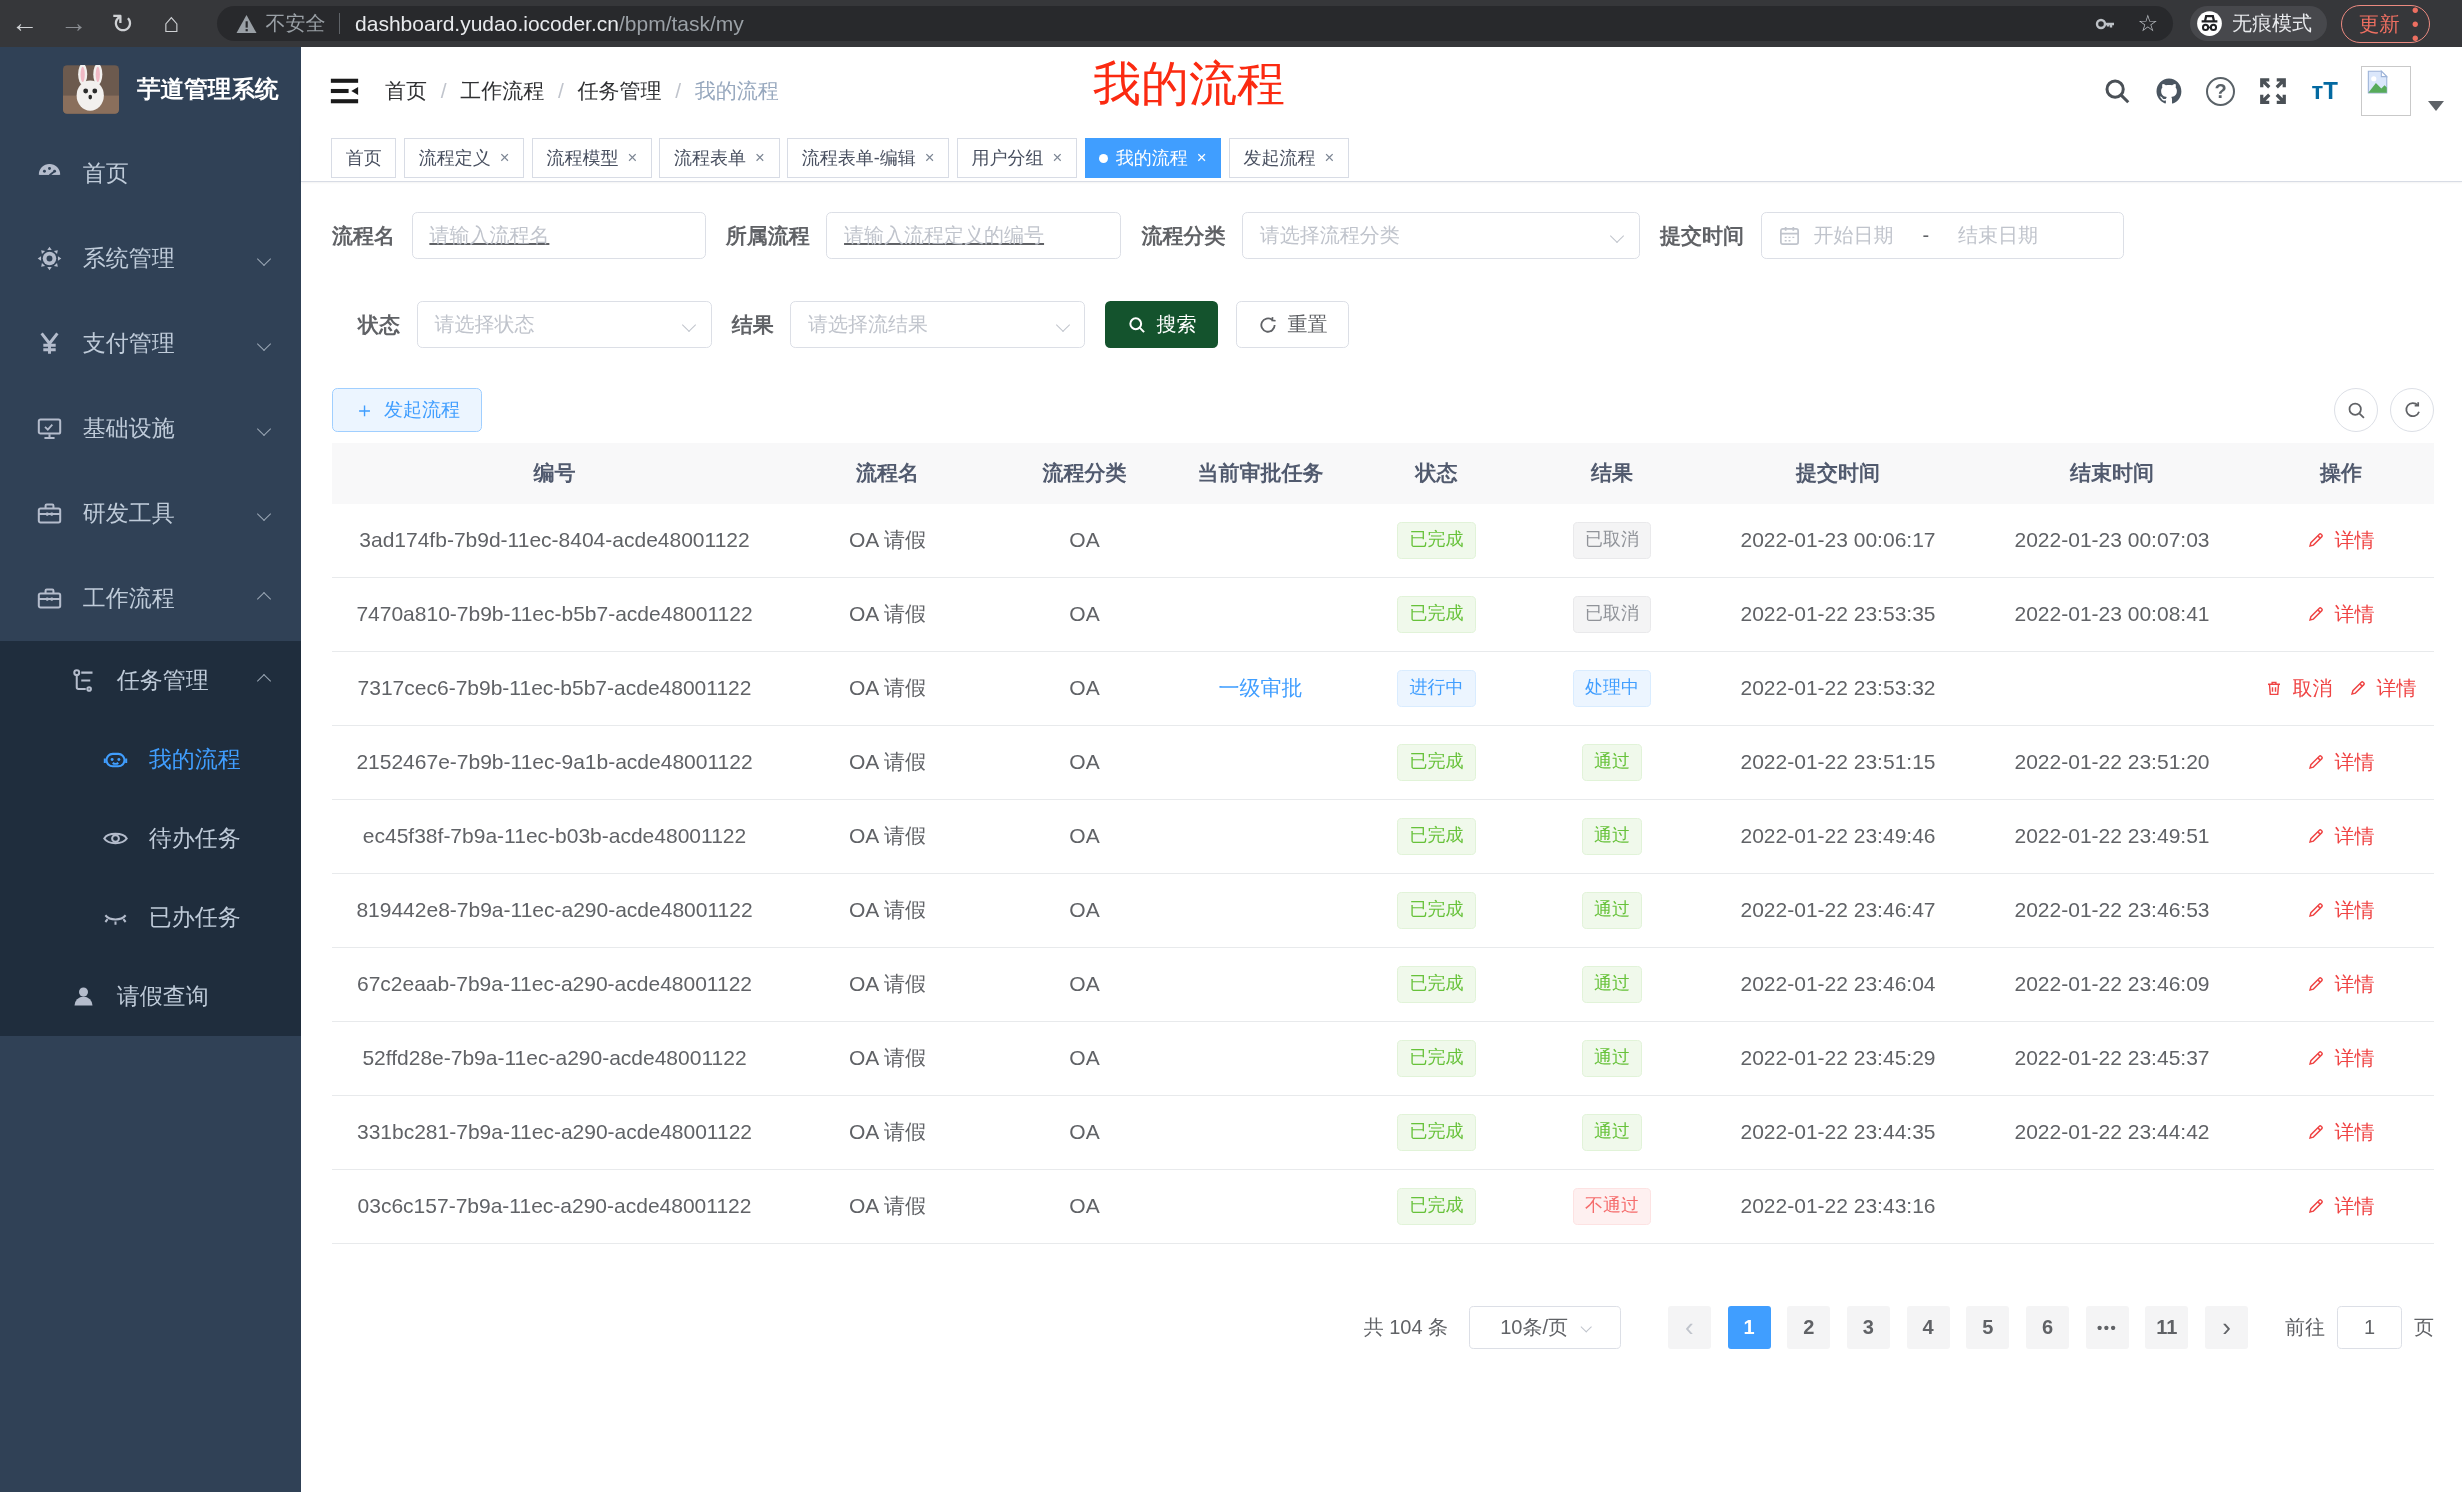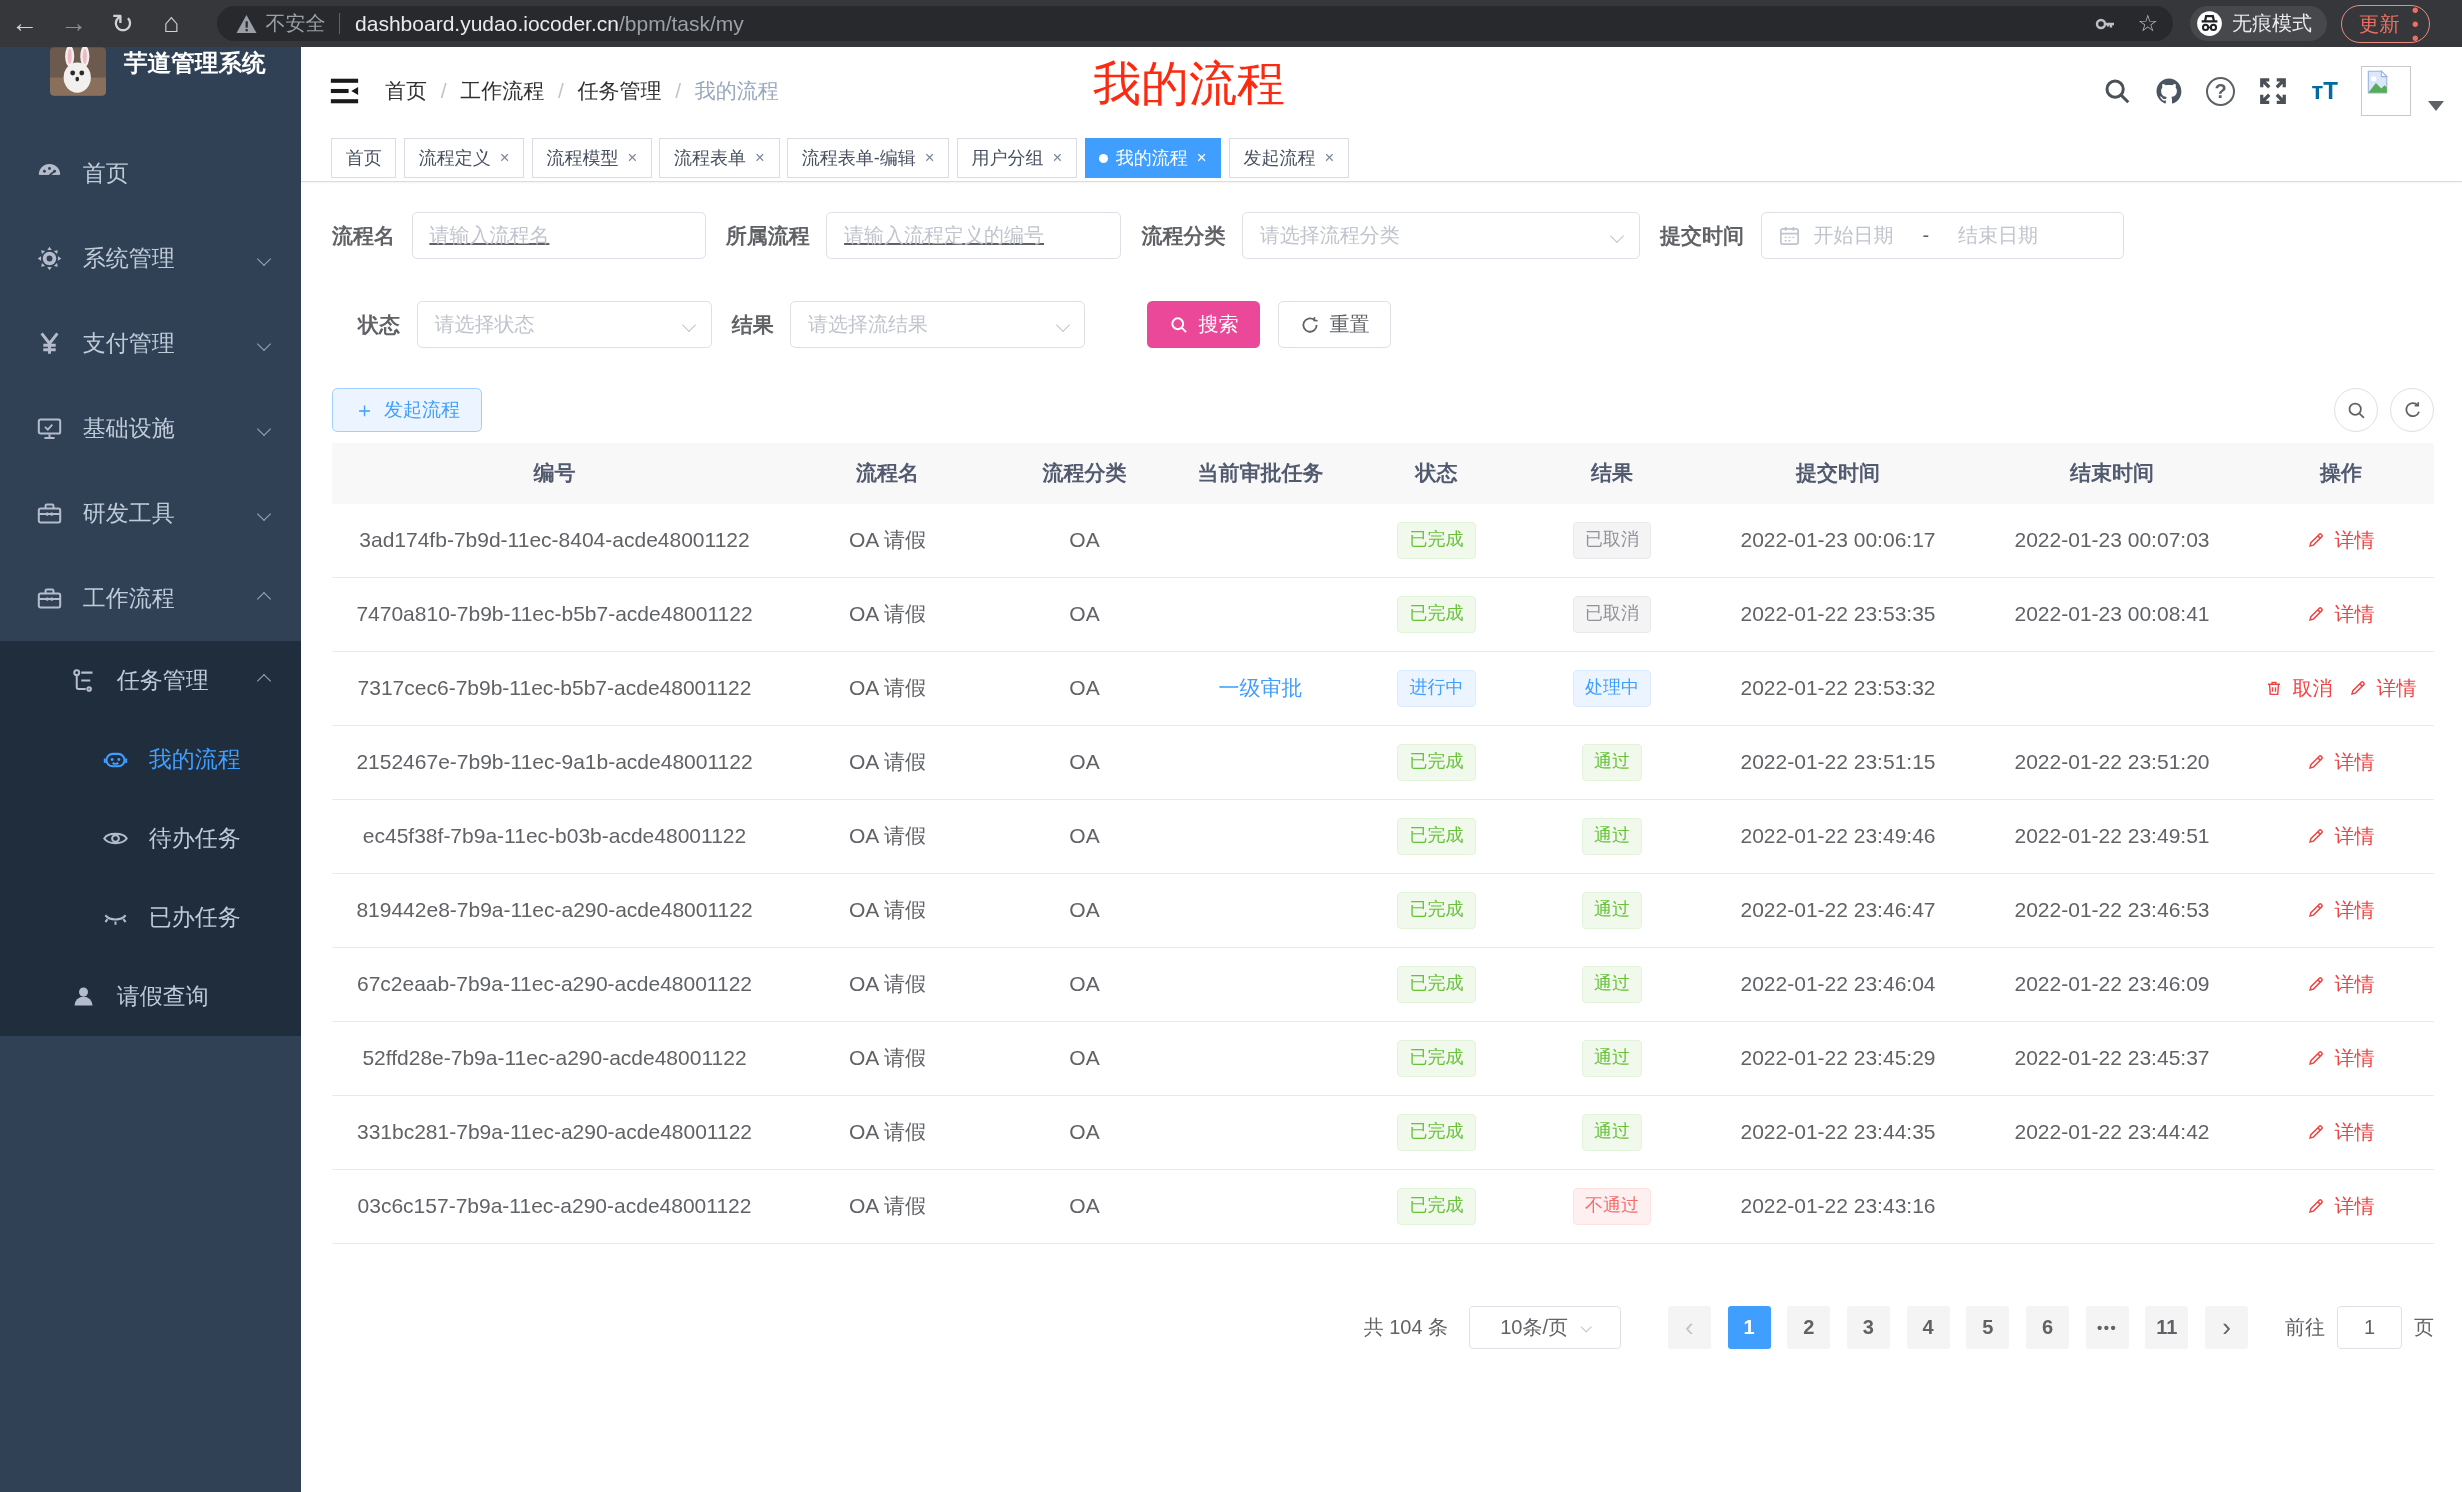--- a/index.html
+++ b/index.html
@@ -25,21 +25,21 @@
   .update { position:absolute; left:2341px; top:4.6px; height:38px; border:1.5px solid #ec8a80; border-radius:19px; display:flex; align-items:center; padding:0 10.7px 0 16.7px; }
   .update .lbl { color:#ee6f61; font-size:20.5px; margin-right:12px; }
   .update .kebab { color:#ee6f61; font-size:20px; letter-spacing:0; line-height:0.7; }
 
   
   .app { display:flex; height:1446px; }
   .sidebar { width:301px; background:#304156; flex:0 0 auto; overflow:hidden; }
   .main { flex:1; display:flex; flex-direction:column; background:#fff; position:relative; }
 
   
-  .brand { height:84px; display:flex; align-items:flex-start; padding-left:50px; }
+  .brand { height:84px; display:flex; align-items:center; padding-left:63px; }
   .brand .logo { width:56px; height:49px; border-radius:4.6px; overflow:hidden; flex:0 0 auto; }
   .brand .ttl { color:#fff; font-size:23.6px; font-weight:bold; margin-left:18px; white-space:nowrap; }
   .side-item { display:flex; align-items:center; color:#bfcbd9; cursor:pointer; position:relative; }
   .side-item .icn { width:33px; display:flex; justify-content:center; color:#b4bccc; flex:0 0 auto; }
   .side-item .icn svg { width:27px; height:27px; }
   .side-item .lbl { font-size:23px; margin-left:16.7px; white-space:nowrap; }
   .side-item .chev { position:absolute; right:32px; }
   .side-item.lvl1 { height:85px; padding-left:33px; }
   .side-item.lvl2 { height:79px; padding-left:67px; }
   .side-item.lvl3 { height:79px; padding-left:99px; }
@@ -85,21 +85,21 @@
   .inp, .select, .range { height:47px; border:0.8px solid #dcdfe6; border-radius:5.3px; background:#fff; font-size:20px; display:flex; align-items:center; padding:0 16.7px; color:#606266; }
   input.inp { outline:none; font-family:inherit;text-decoration:underline; }
   input.inp::placeholder { color:#c0c4cc; }
   .ph { color:#c0c4cc; white-space:nowrap; }
   .select { justify-content:space-between; cursor:pointer; }
   .select .chev { color:#c0c4cc; margin-left:15px; }
   .range .cal { width:23px; height:23px; color:#c0c4cc; margin-right:12px; flex:0 0 auto; }
   .range .sep { color:#606266; margin:0 29px; }
   .btn { height:47px; border-radius:5.3px; font-size:20px; display:inline-flex; align-items:center; justify-content:center; padding:0 21px; cursor:pointer; border:0.8px solid transparent; white-space:nowrap; }
   .btn svg { width:20px; height:20px; margin-right:9px; }
-  .btn.primary { background:#ec4899; color:#fff;margin-left:42px; }
+  .btn.primary { background:#14532d; color:#fff; }
   .btn.plain { background:#fff; border-color:#dcdfe6; color:#606266; }
   .btn.soft { background:#ecf5ff; border-color:#a0cfff; color:#409eff; height:44px; font-size:19px; }
   .btn.soft .plus { font-size:21px; margin-right:9px; }
 
   .toolbar { margin-top:40px; display:flex; align-items:center; justify-content:space-between; }
   .circle-btns { display:flex; align-items:center; }
   .cbtn { width:44px; height:44px; border-radius:50%; border:0.8px solid #dcdfe6; display:flex; align-items:center; justify-content:center; color:#606266; margin-left:12px; background:#fff; cursor:pointer; }
   .cbtn svg { width:21px; height:21px; }
 
   

